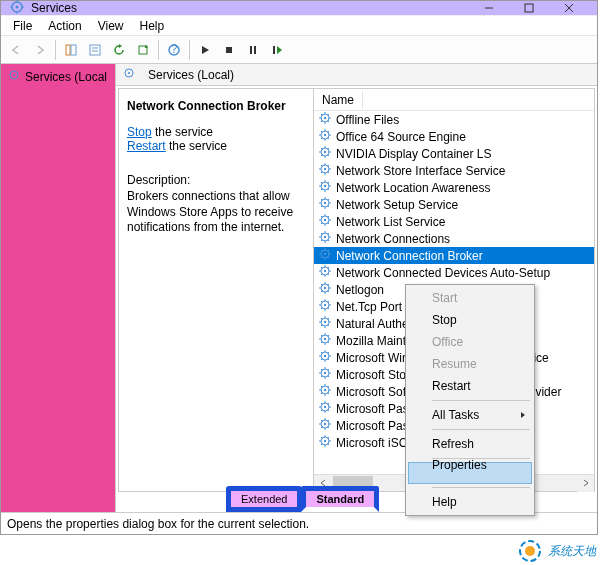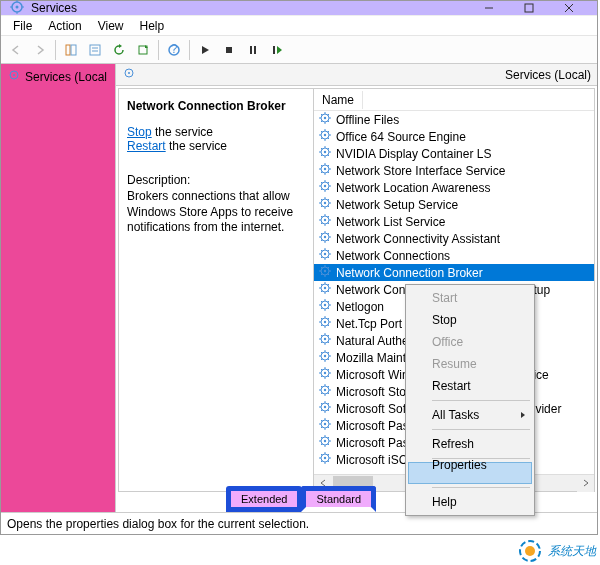--- a/index.html
+++ b/index.html
@@ -13,41 +13,41 @@
 .menubar { height: 20px; display: flex; align-items: center; padding: 0 4px; border-bottom: 1px solid #e5e5e5; }
 .menu-item { padding: 2px 8px; cursor: default; }
 .toolbar { height: 28px; display: flex; align-items: center; padding: 2px 4px; border-bottom: 1px solid #ccc; gap: 2px; background: #fcfcfc; }
 .tbtn { width: 22px; height: 22px; display: flex; align-items: center; justify-content: center; border: 1px solid transparent; }
 .tbtn.disabled { opacity: 0.4; }
 .tsep { width: 1px; height: 20px; background: #ccc; margin: 0 2px; }
 .content { flex: 1; display: flex; min-height: 0; }
 .left-tree { width: 115px; border-right: 1px solid #ccc; background: #ec4899; padding: 2px; }
 .tree-item { display: flex; align-items: center; padding: 2px 4px; gap: 4px; white-space: nowrap; overflow: hidden; }
 .right-pane { flex: 1; display: flex; flex-direction: column; min-width: 0; }
-.pane-header { height: 22px; display: flex; align-items: center; padding: 2px 6px; background: #f4f4f4; border-bottom: 1px solid #ccc; gap: 2px; justify-content: space-between; }
+.pane-header { height: 22px; display: flex; align-items: center; padding: 2px 6px; background: #f4f4f4; border-bottom: 1px solid #ccc; gap: 12px; }
 .pane-header-text { font-size: 12px; }
 .pane-body { flex: 1; display: flex; min-height: 0; border: 1px solid #ccc; margin: 2px; }
 .detail-col { width: 195px; border-right: 1px solid #ccc; padding: 10px 8px; overflow: hidden; }
 .detail-title { font-weight: bold; font-size: 12px; margin-bottom: 12px; }
 .link { color: #0066cc; text-decoration: underline; cursor: pointer; }
 .detail-desc-label { margin-top: 20px; }
 .detail-desc { margin-top: 2px; line-height: 1.3; }
 .list-col { flex: 1; display: flex; flex-direction: column; min-width: 0; position: relative; }
 .list-header { height: 22px; display: flex; align-items: center; border-bottom: 1px solid #e5e5e5; background: #fff; }
 .col-head { padding: 2px 8px; border-right: 1px solid #e5e5e5; }
 .list-body { flex: 1; overflow: hidden; }
 .svc-row { height: 17px; display: flex; align-items: center; padding: 0 4px; gap: 4px; white-space: nowrap; }
 .svc-row.selected { background: #0078d7; color: #fff; }
 .gear { flex:0 0 14px; }
 .hscroll { height: 17px; background: #f0f0f0; border-top: 1px solid #ddd; display: flex; align-items: center; }
 .hscroll .arrow { width: 17px; height: 17px; display: flex; align-items: center; justify-content: center; background: #f0f0f0; }
 .hscroll .thumb { width: 40px; height: 15px; background: #cdcdcd; margin-left: 2px; }
 .tabs { height: 20px; display: flex; align-items: flex-end; padding-left: 110px; margin-top:-2px; }
 .tab { padding: 2px 10px; border: 5px solid #1d4ed8; border-top-left-radius: 3px; border-top-right-radius: 3px; background: #f0abfc; font-size: 11px; margin-right: -1px; position:relative; }
-.tab.active { border-bottom-color: #fff; }
+.tab.active { border-bottom-color: #fff; font-weight: bold; }
 .statusbar { height: 22px; border-top: 1px solid #ccc; display: flex; align-items: center; padding: 0 6px; font-size: 12px; }
 .context-menu { position: absolute; left: 405px; top: 284px; width: 130px; background: #f2f2f2; border: 1px solid #a0a0a0; box-shadow: 2px 2px 4px rgba(0,0,0,0.25); padding: 2px; z-index: 100; }
 .cm-item { height: 22px; display: flex; align-items: center; padding: 0 18px 0 24px; position: relative; }
 .cm-item.disabled { color: #9a9a9a; }
 .cm-item.highlight { background: #bfdcf5; border: 1px solid #7ab5e0; padding: 0 17px 16px 23px; }
 .cm-sep { height: 1px; background: #c8c8c8; margin: 3px 2px 3px 24px; }
 .cm-arrow { position: absolute; right: 6px; }
 .watermark { position: absolute; right: 4px; bottom: 0px; font-size: 13px; font-style: italic; color: #0b82c9; display:flex; align-items:center; gap:4px; z-index:200; }
 .watermark .orb { width:28px; height:28px; }
 </style>
@@ -307,35 +307,20 @@
                     <circle cx="7" cy="7" r="1.2" fill="#4a90d9"></circle>
                     <line x1="7" y1="1" x2="7" y2="3" stroke="#4a90d9"></line>
                     <line x1="7" y1="11" x2="7" y2="13" stroke="#4a90d9"></line>
                     <line x1="1" y1="7" x2="3" y2="7" stroke="#4a90d9"></line>
                     <line x1="11" y1="7" x2="13" y2="7" stroke="#4a90d9"></line>
                     <line x1="3" y1="3" x2="4.5" y2="4.5" stroke="#4a90d9"></line>
                     <line x1="9.5" y1="9.5" x2="11" y2="11" stroke="#4a90d9"></line>
                     <line x1="3" y1="11" x2="4.5" y2="9.5" stroke="#4a90d9"></line>
                     <line x1="9.5" y1="4.5" x2="11" y2="3" stroke="#4a90d9"></line>
                   </svg></span>
-                <span>Network Connectivity Assistant</span>
-              </div>
-              <div class="svc-row">
-                <span class="gear"><svg width="14" height="14">
-                    <circle cx="7" cy="7" r="4" fill="none" stroke="#4a90d9"></circle>
-                    <circle cx="7" cy="7" r="1.2" fill="#4a90d9"></circle>
-                    <line x1="7" y1="1" x2="7" y2="3" stroke="#4a90d9"></line>
-                    <line x1="7" y1="11" x2="7" y2="13" stroke="#4a90d9"></line>
-                    <line x1="1" y1="7" x2="3" y2="7" stroke="#4a90d9"></line>
-                    <line x1="11" y1="7" x2="13" y2="7" stroke="#4a90d9"></line>
-                    <line x1="3" y1="3" x2="4.5" y2="4.5" stroke="#4a90d9"></line>
-                    <line x1="9.5" y1="9.5" x2="11" y2="11" stroke="#4a90d9"></line>
-                    <line x1="3" y1="11" x2="4.5" y2="9.5" stroke="#4a90d9"></line>
-                    <line x1="9.5" y1="4.5" x2="11" y2="3" stroke="#4a90d9"></line>
-                  </svg></span>
                 <span>Network Connections</span>
               </div>
               <div class="svc-row selected">
                 <span class="gear"><svg width="14" height="14">
                     <circle cx="7" cy="7" r="4" fill="none" stroke="#4a90d9"></circle>
                     <circle cx="7" cy="7" r="1.2" fill="#4a90d9"></circle>
                     <line x1="7" y1="1" x2="7" y2="3" stroke="#4a90d9"></line>
                     <line x1="7" y1="11" x2="7" y2="13" stroke="#4a90d9"></line>
                     <line x1="1" y1="7" x2="3" y2="7" stroke="#4a90d9"></line>
                     <line x1="11" y1="7" x2="13" y2="7" stroke="#4a90d9"></line>

